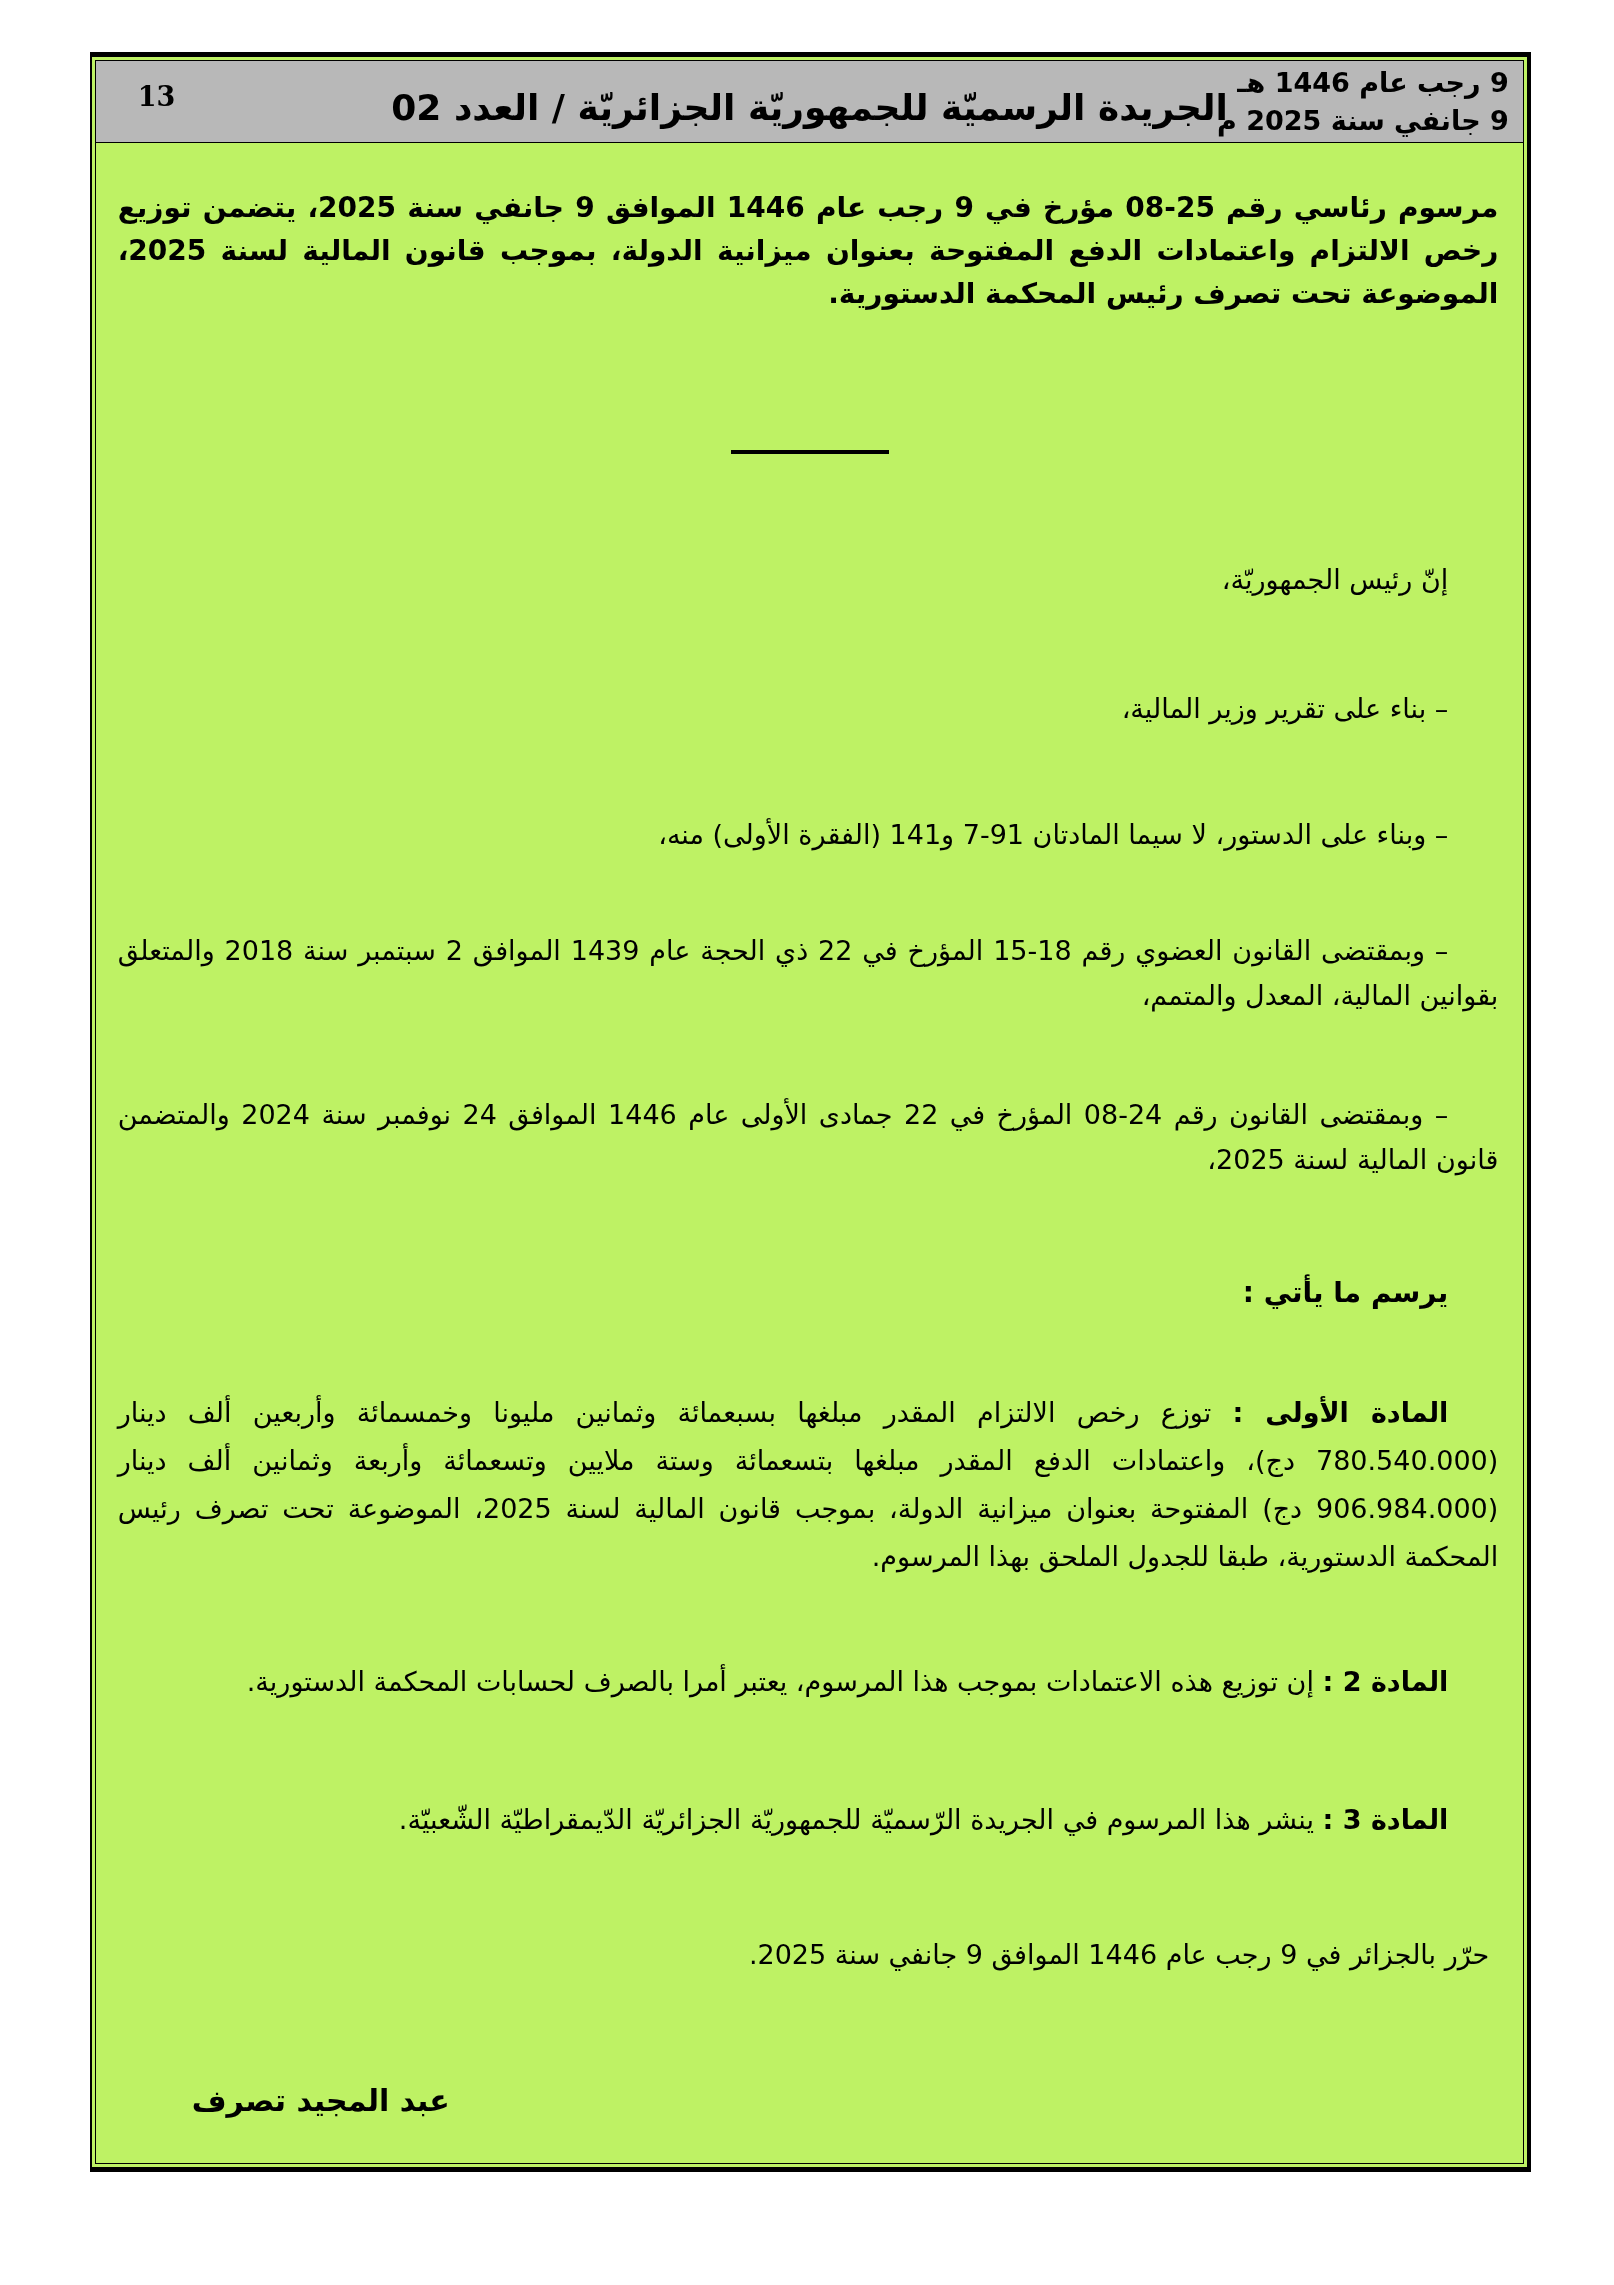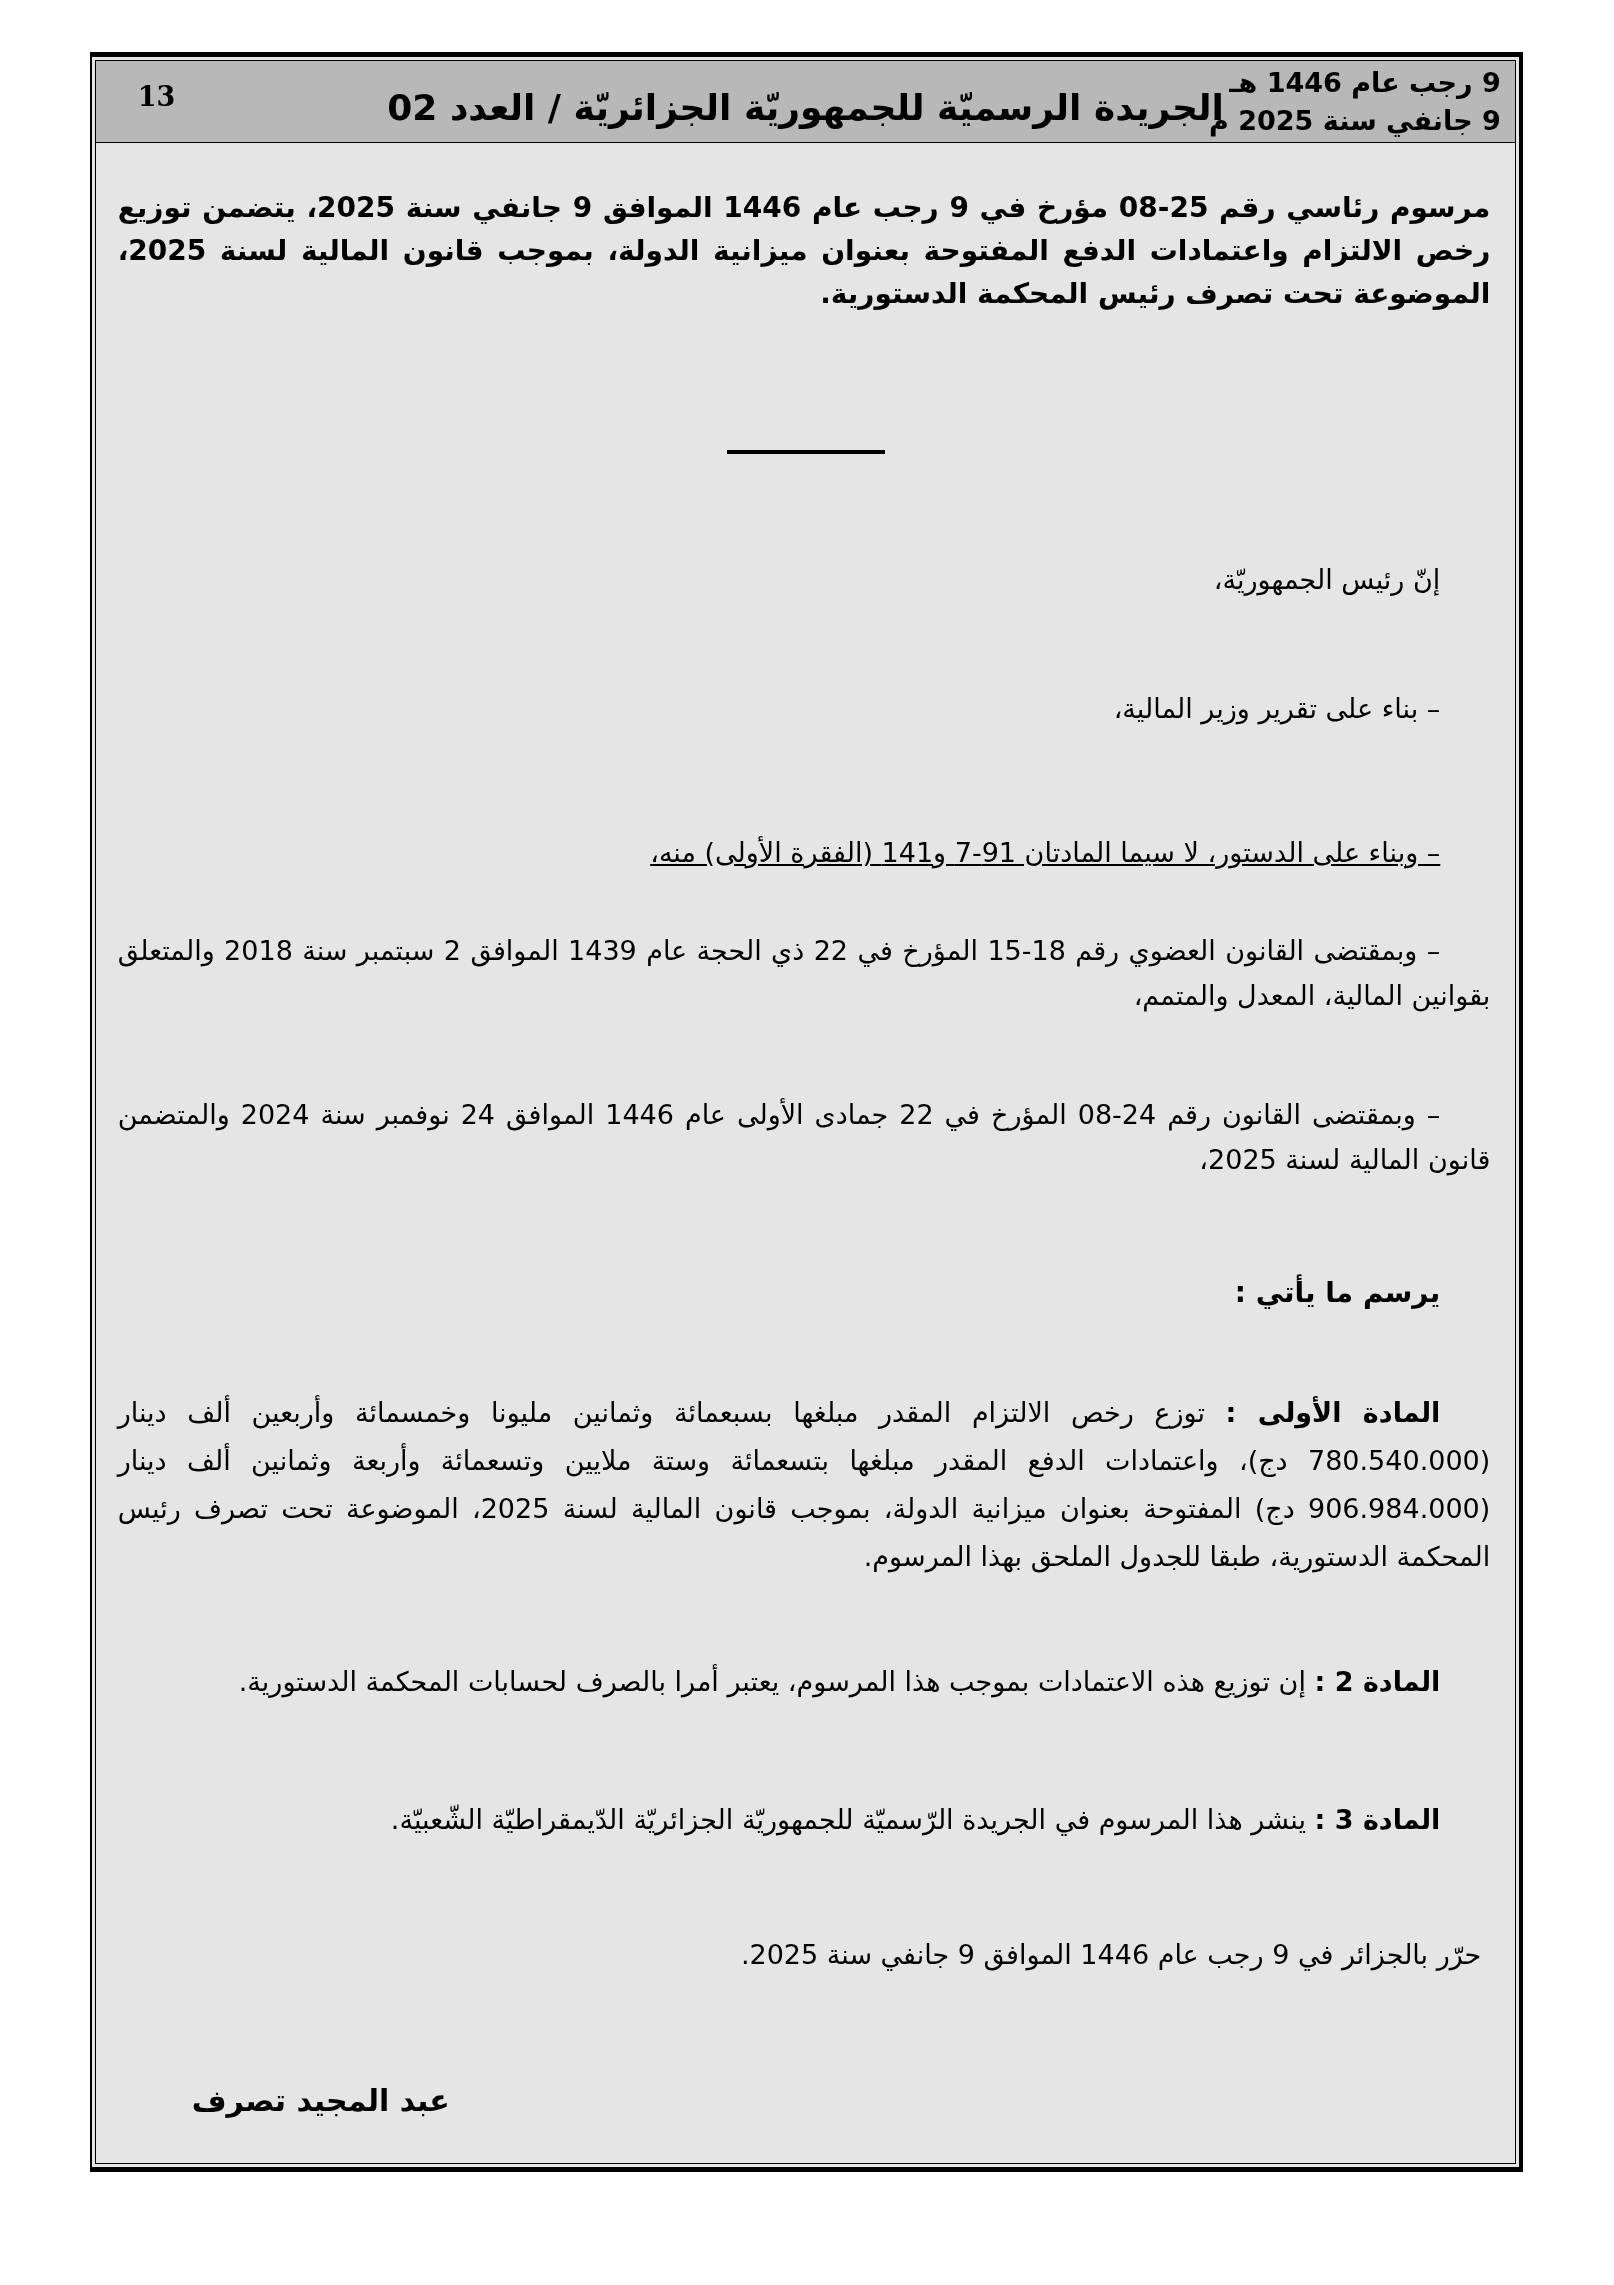--- a/index.html
+++ b/index.html
@@ -16,21 +16,22 @@
   }
   .frame {
     position: absolute;
     left: 90px;
     top: 52px;
     width: 1427px;
     height: 2110px;
     border-style: solid;
     border-color: #000;
     border-width: 5.4px 4.5px 5.4px 2.7px;
-    background: #e5e5e5;
+    background: #bef264;
+    padding-left: 8px;
   }
   .frame-inner {
     position: absolute;
     top: 2.7px;
     bottom: 2.7px;
     left: 2.7px;
     right: 2.7px;
     border: 1.8px solid #000;
   }
   
@@ -94,21 +95,21 @@
     position: absolute;
     top: 389px;
     left: 50%;
     transform: translateX(-50%);
     width: 158px;
     height: 4.5px;
     background: #000;
   }
   .l-intro  { top: 499px; }
   .l-visa0  { top: 628px; }
-  .l-visa1  { top: 772px; text-decoration: underline; }
+  .l-visa1  { top: 754px; }
   .p-visa2  { top: 867px;  line-height: 45px; }
   .p-visa3  { top: 1031px; line-height: 45px; }
   .l-enact  { top: 1212px; font-weight: bold; font-size: 28px; }
   .p-art1   { top: 1328px; line-height: 48px; }
   .l-art2   { top: 1601px; }
   .l-art3   { top: 1739px; }
   .l-date   { top: 1874px; text-indent: 9px; }
   .sig {
     position: absolute;
     top: 2022px;

